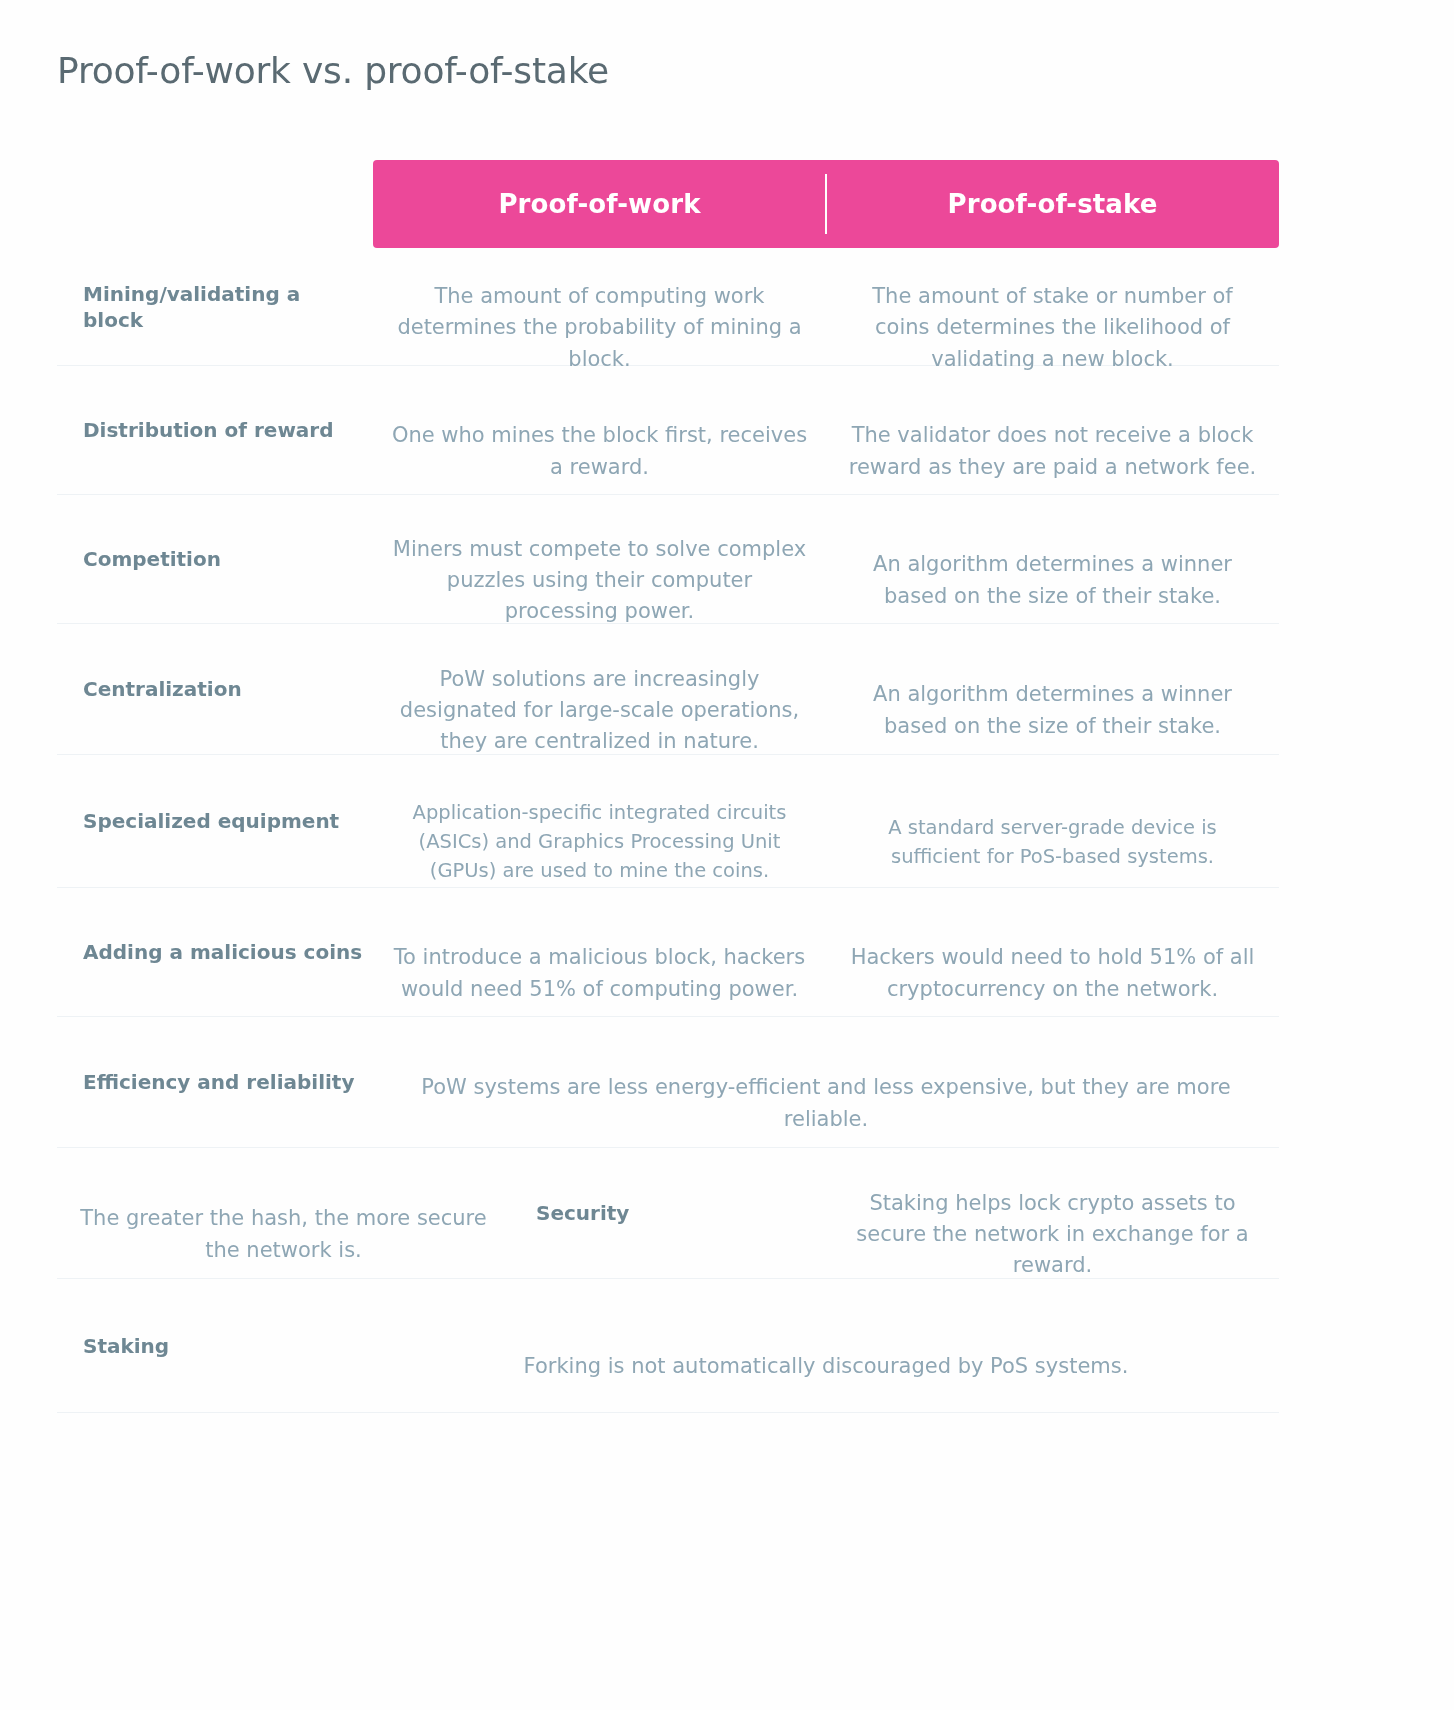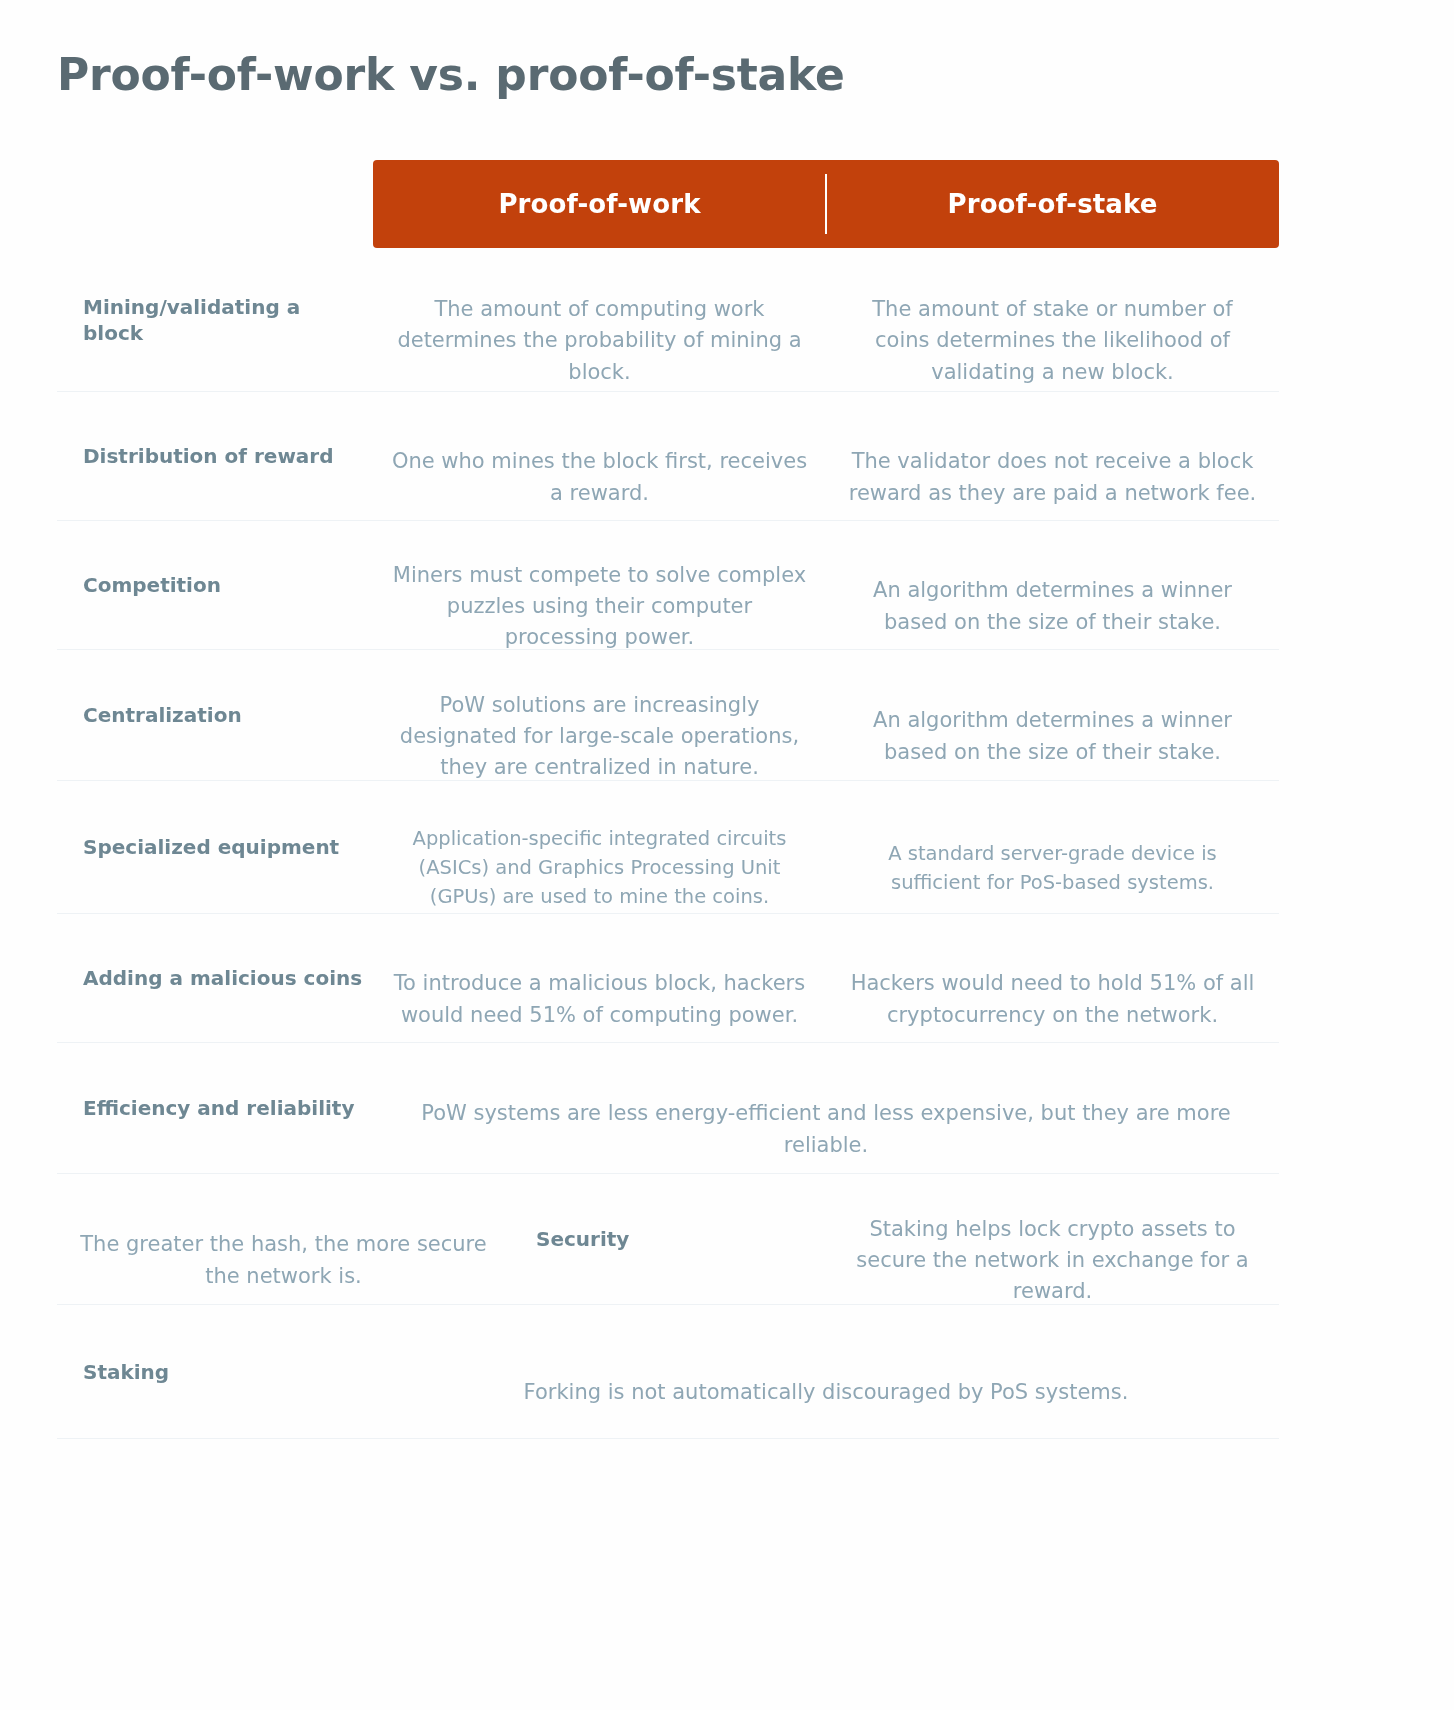--- a/index.html
+++ b/index.html
@@ -20,22 +20,22 @@
     width: 1454px;
     height: 1710px;
     background: #FEFEFE;
   }
 
   
   .page-title {
     position: absolute;
     left: 57px;
     top: 50px;
-    font-size: 44px;
-    font-weight: bold;
+    font-size: 36px;
+    font-weight: normal;
     color: #5A6A72;
     letter-spacing: -0.2px;
     line-height: 1.15;
     white-space: nowrap;
   }
 
   
   .table {
     position: absolute;
     left: 57px;
@@ -47,21 +47,21 @@
     display: flex;
     height: 88px;
   }
   .th-spacer {
     width: 316px;
     flex: 0 0 316px;
   }
   .th-cells {
     flex: 1 1 auto;
     display: flex;
-    background: #c2410c;
+    background: #ec4899;
     border-radius: 4px;
     position: relative;
     overflow: hidden;
   }
   .th {
     flex: 1 1 50%;
     display: flex;
     align-items: center;
     justify-content: center;
     color: #FFFFFF;
@@ -143,21 +143,21 @@
     <div class="thead">
       <div class="th-spacer"></div>
       <div class="th-cells">
         <div class="th">Proof-of-work</div>
         <div class="th-divider"></div>
         <div class="th">Proof-of-stake</div>
       </div>
     </div>
 
     <div class="tbody" id="tbody">
-        <div class="row" style="height: 144px;">
+        <div class="row" style="height: 118px;">
           <div class="cell cell-label">Mining/validating a block</div>
           <div class="cell cell-val left-col">
             <span>The amount of computing work determines the probability of mining a block.</span>
           </div>
           <div class="cell cell-val">
             <span>The amount of stake or number of coins determines the likelihood of validating a new block.</span>
           </div>
         </div>
         <div class="row" style="height: 129px;">
           <div class="cell cell-label">Distribution of reward</div>

